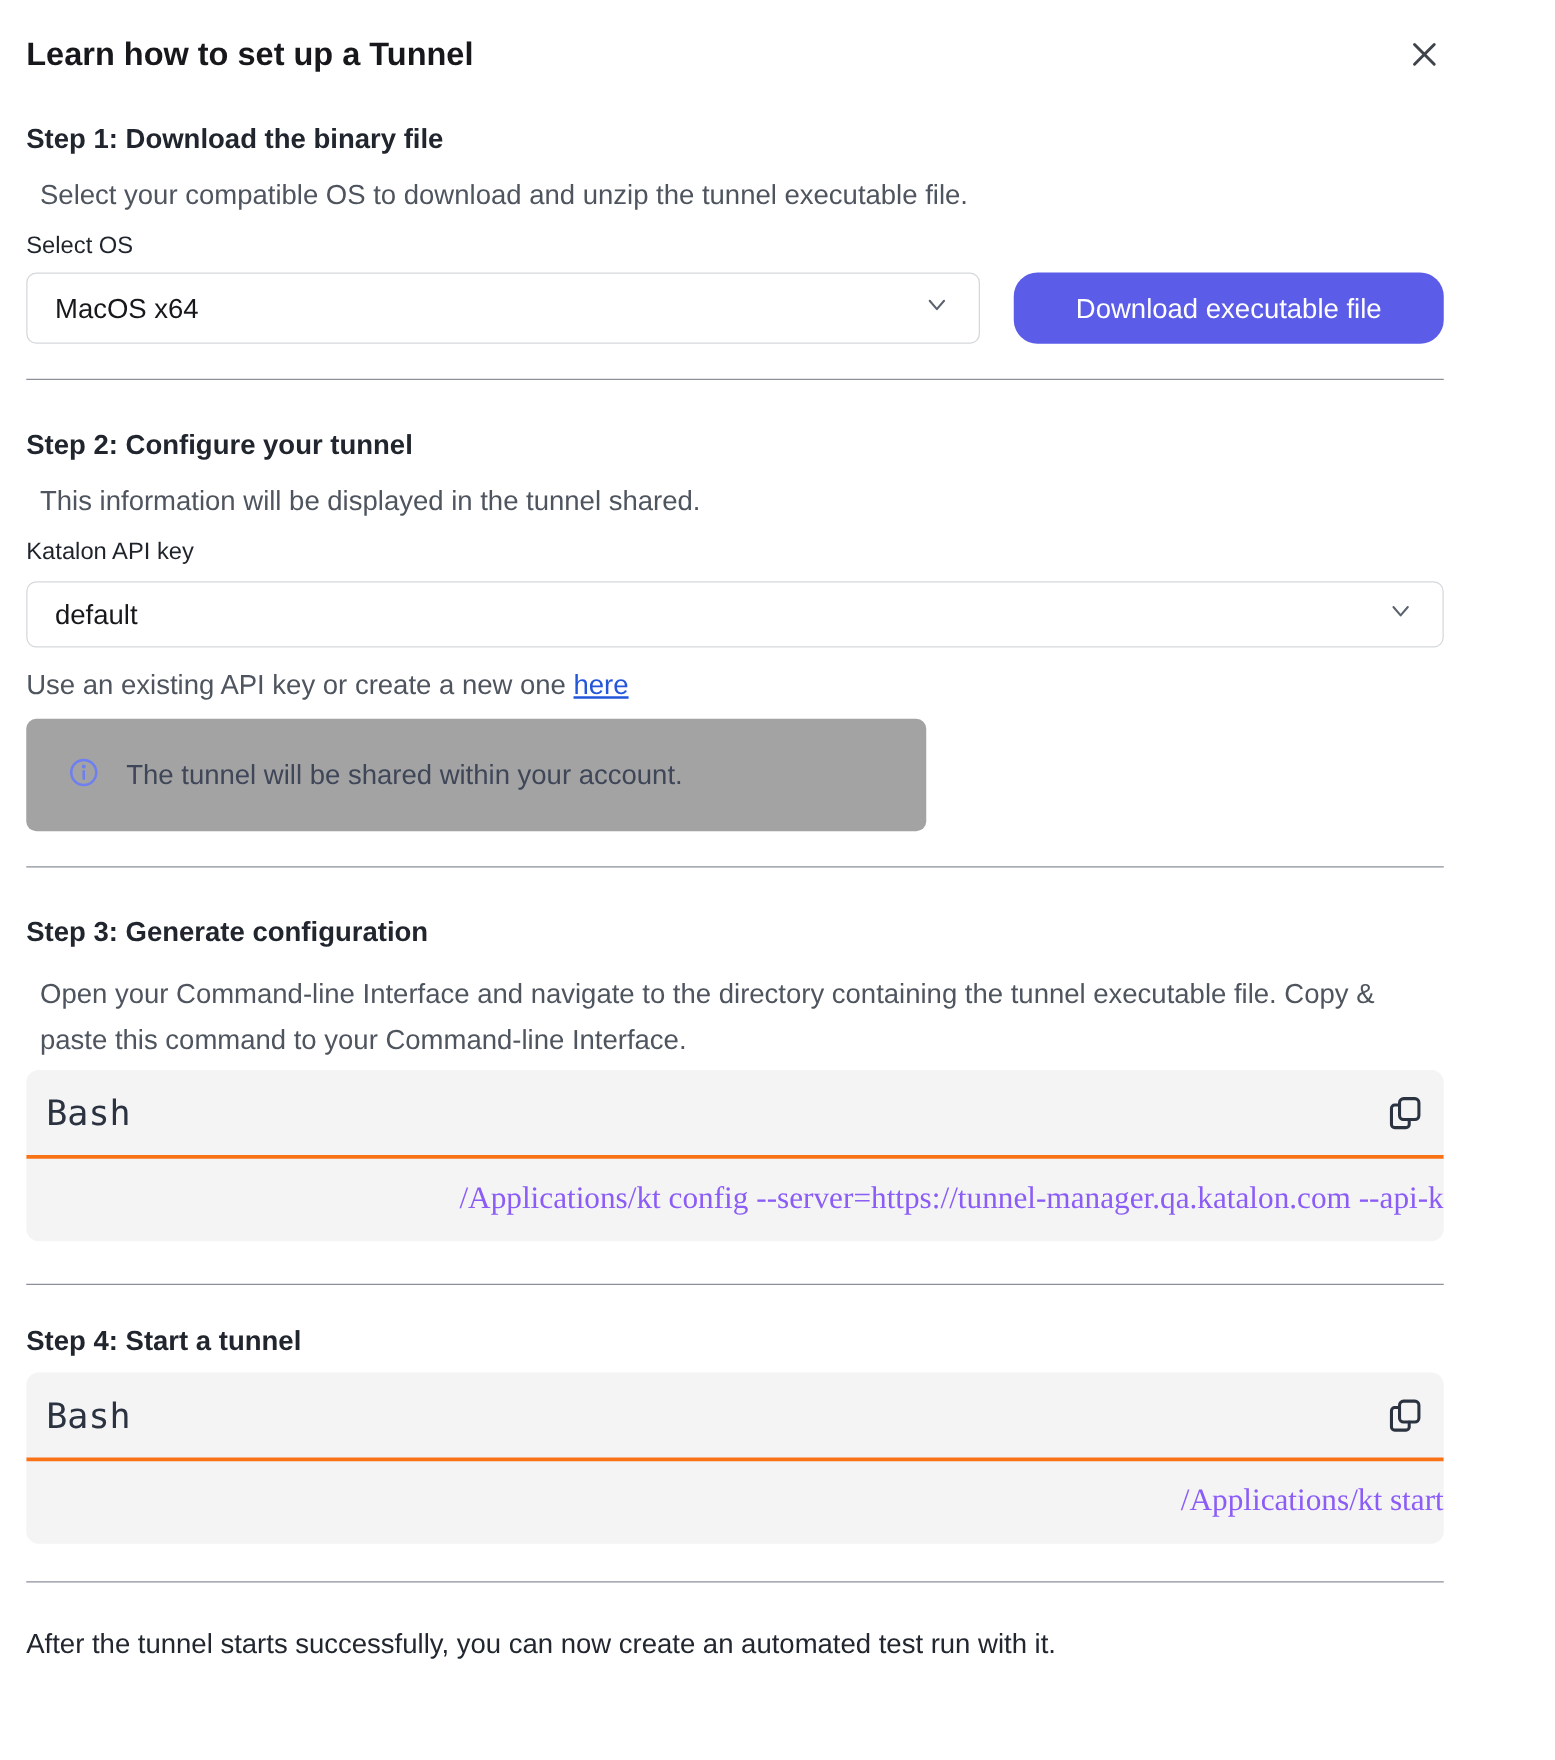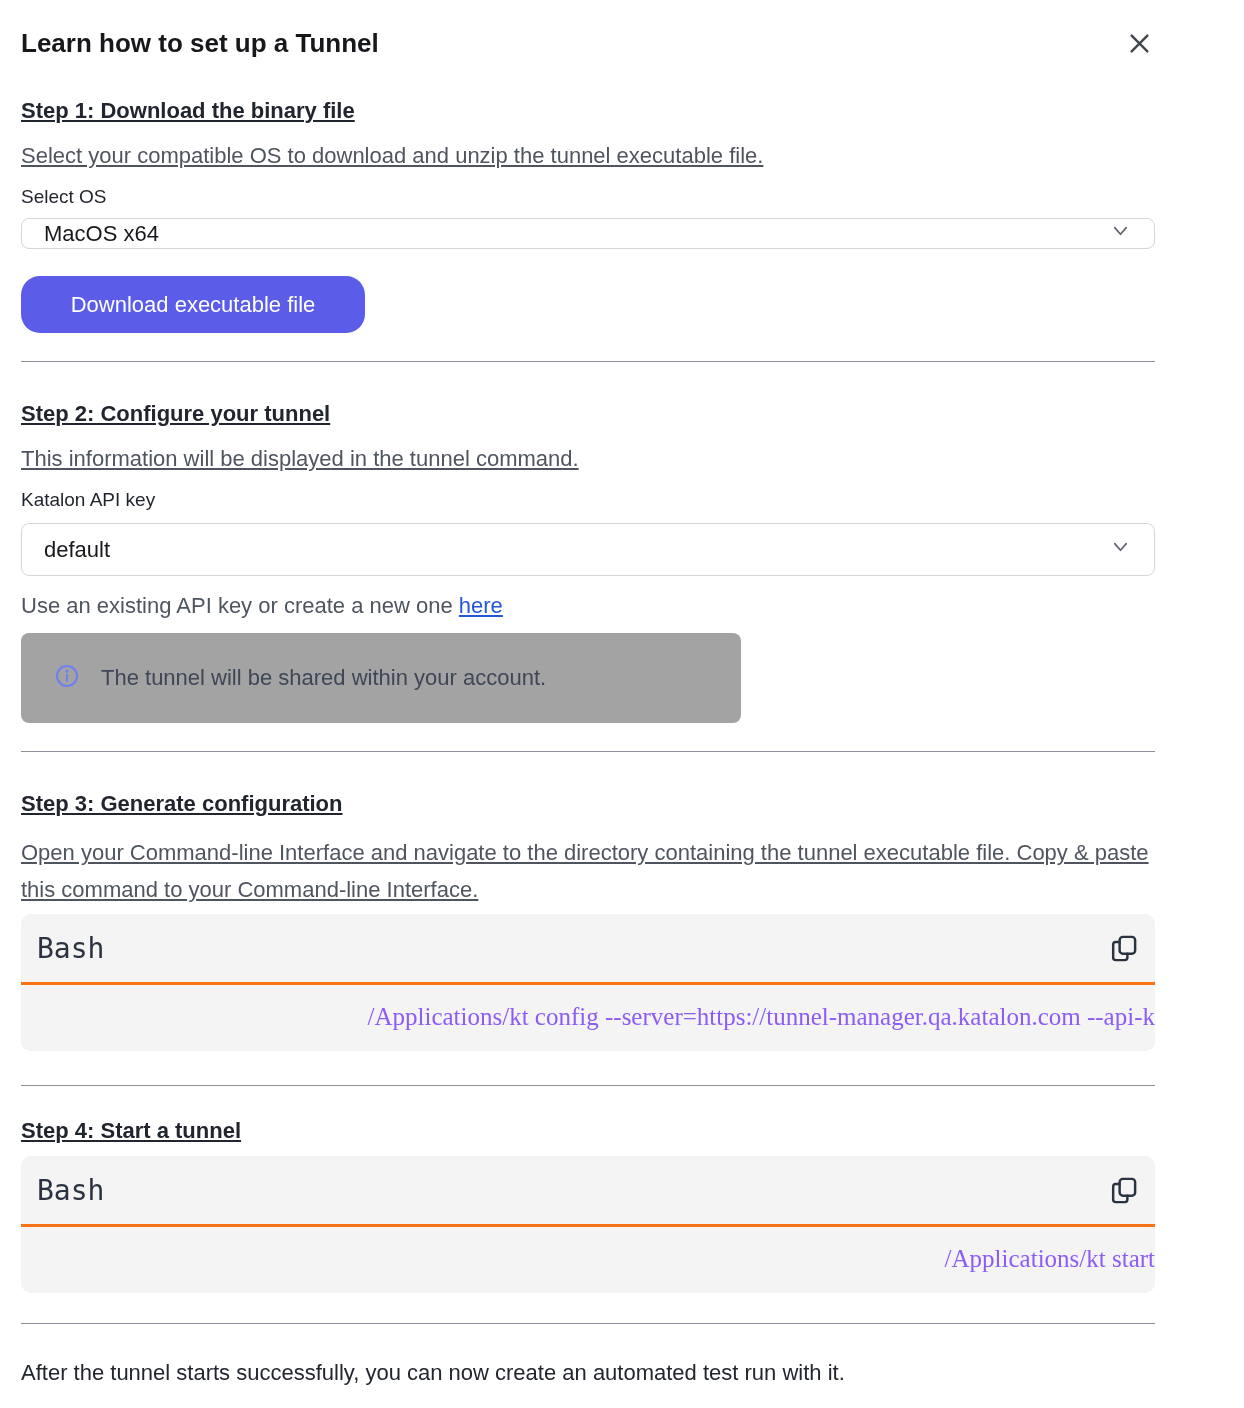--- a/index.html
+++ b/index.html
@@ -40,42 +40,39 @@
     line-height: 0;
     margin-top: 1px;
   }
   
   .step-heading {
     font-size: 22px;
     line-height: 28px;
     font-weight: 600;
     color: #21252d;
     margin: 0;
-    text-decoration: underline;
   }
   .step-desc {
     font-size: 22px;
     line-height: 30px;
     font-weight: 400;
     color: #4f555f;
-    margin: 16px 0 0 0;
-    text-decoration: underline;
+    margin: 16px 0 0 11px;
   }
   .field-label {
     display: block;
     font-size: 19px;
     line-height: 24px;
     color: #1f242c;
     margin-top: 14px;
   }
   .control-row {
     display: flex;
     gap: 27px;
     margin-top: 9px;
-    flex-direction: column;
   }
   .select {
     box-sizing: border-box;
     flex: 1;
     height: 57px;
     background: #ffffff;
     border: 1px solid #d5d7db;
     border-radius: 8px;
     display: flex;
     align-items: center;
@@ -216,21 +213,21 @@
         </span>
       </div>
       <button class="btn-primary">Download executable file</button>
     </div>
   </section>
 
   <hr class="divider">
 
   <section class="section-gap">
     <h2 class="step-heading">Step 2: Configure your tunnel</h2>
-    <p class="step-desc">This information will be displayed in the tunnel command.</p>
+    <p class="step-desc">This information will be displayed in the tunnel shared.</p>
     <label class="field-label">Katalon API key</label>
     <div class="select full">
       <span>default</span>
       <span>
         <svg width="23" height="23" viewBox="0 0 24 24" fill="none" stroke="#5b626e" stroke-width="1.7" stroke-linecap="round" stroke-linejoin="round">
           <polyline points="6,9 12,16 18,9"></polyline>
         </svg>
       </span>
     </div>
     <p class="helper-line"><span>Use an existing API key or create a new one </span><a>here</a></p>

